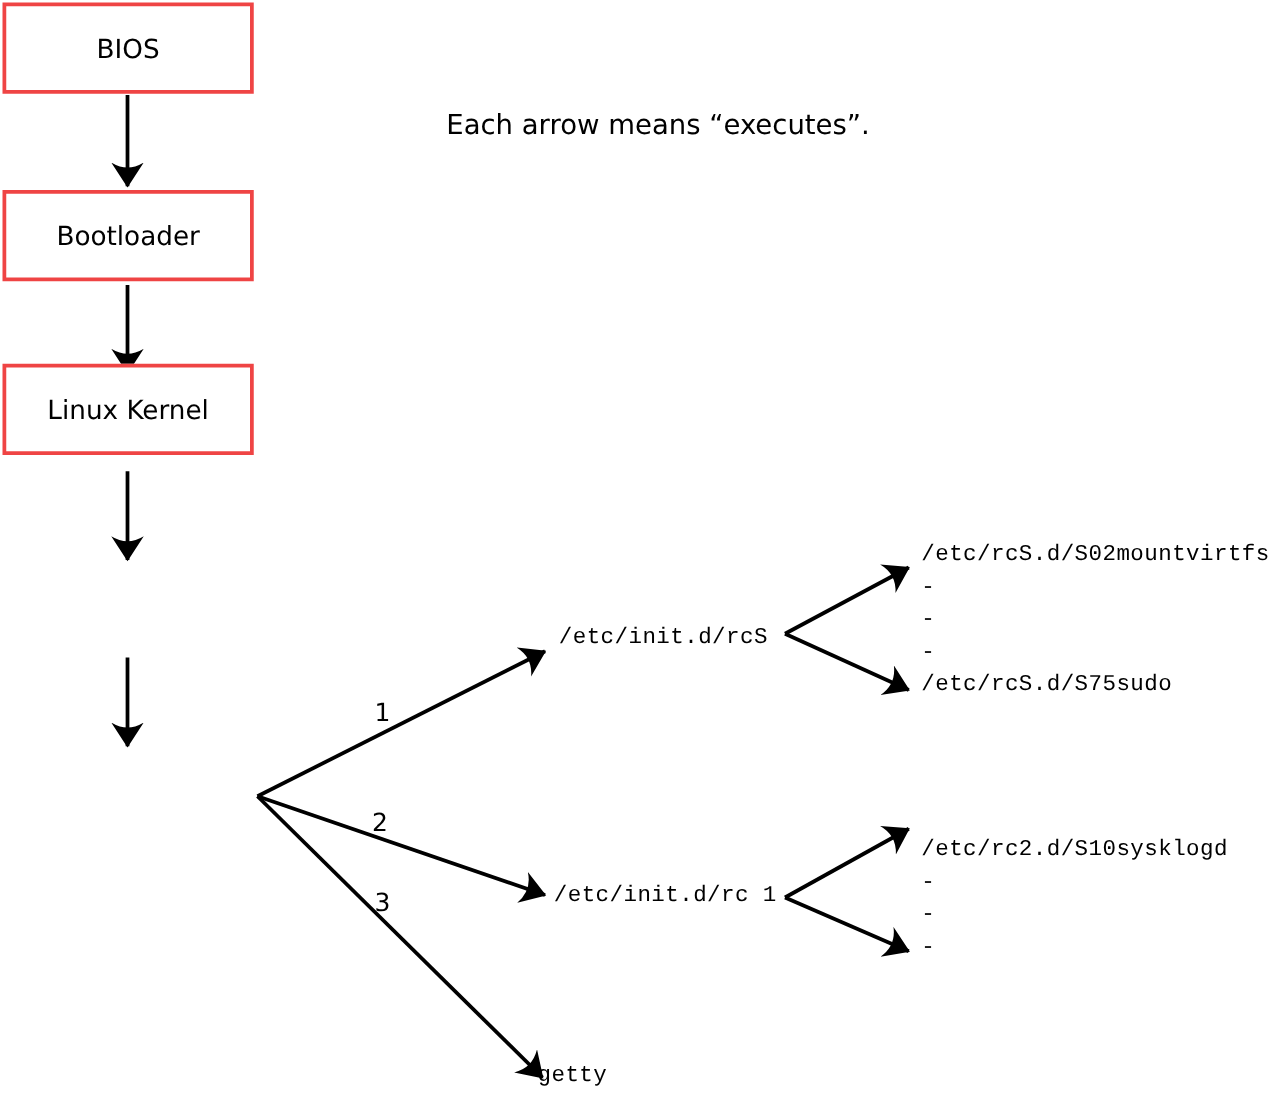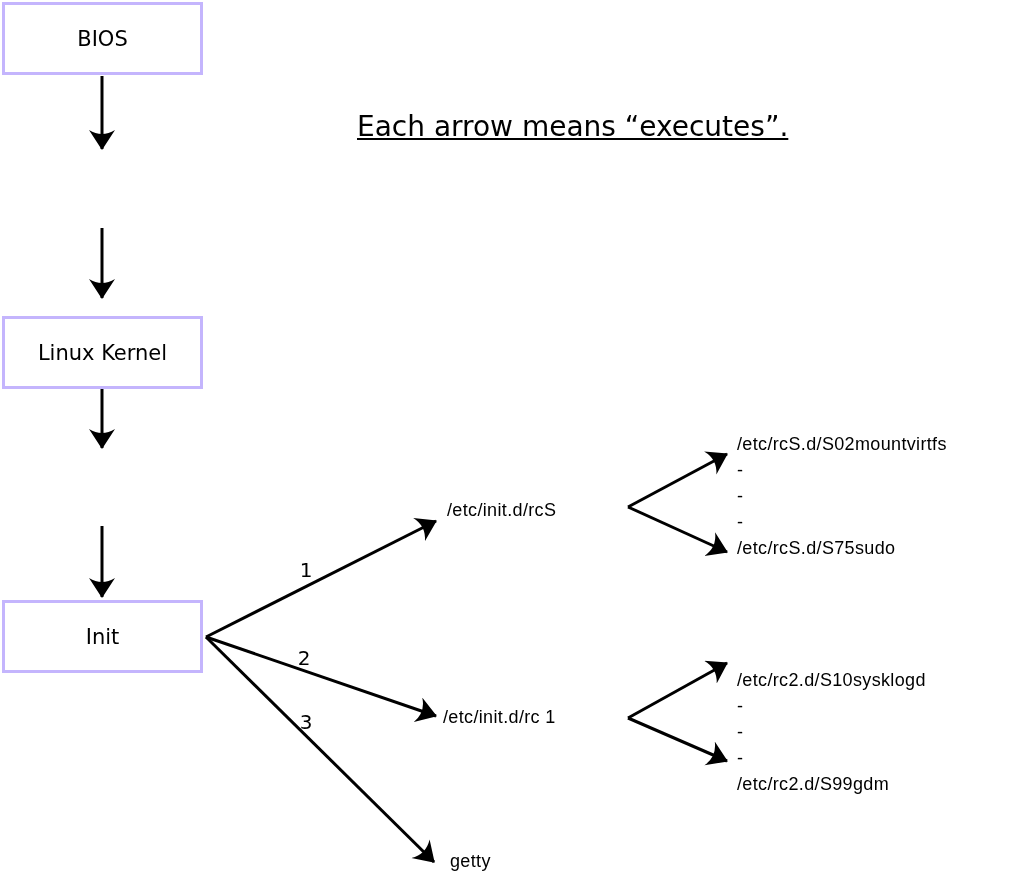--- a/index.html
+++ b/index.html
@@ -16,42 +16,41 @@
   #arrow-layer {
     position: absolute;
     left: 0; top: 0;
     width: 1024px; height: 875px;
   }
   .flow-box {
     position: absolute;
     left: 2px;
     width: 201px;
     height: 73px;
-    border: 3px solid #c4b5fd;
+    border: 3px solid #ef4444;
     background: #ffffff;
     display: flex;
     align-items: center;
     justify-content: center;
     font-size: 21px;
   }
   .caption {
     position: absolute;
     left: 357px;
-    top: 110px;
-    font-size: 28px;
+    top: 88px;
+    font-size: 22px;
     white-space: nowrap;
-    text-decoration: underline;
   }
   .branch-num {
     position: absolute;
     transform: translate(-50%, -50%);
     font-size: 20px;
   }
   .mono {
-    font-family: Liberation Sans, sans-serif;
+    font-family: Liberation Mono, monospace;
     font-size: 18px;
     letter-spacing: 0.35px;
     white-space: nowrap;
   }
   .branch-target {
     position: absolute;
     line-height: 22px;
     text-align: right;
   }
   .script-col {
@@ -87,44 +86,43 @@
       <line x1="628" y1="718" x2="727" y2="663" marker-end="url(#arrowhead)"></line>
       <line x1="628" y1="718" x2="727" y2="761" marker-end="url(#arrowhead)"></line>
     </g>
   </svg>
 
   <div class="caption">Each arrow means “executes”.</div>
 
   <div class="flow-box" style="top:2px">
     <span>BIOS</span>
   </div>
-  <div class="flow-box" style="top:316px">
+  <div class="flow-box" style="top:152px">
+    <span>Bootloader</span>
+  </div>
+  <div class="flow-box" style="top:291px">
     <span>Linux Kernel</span>
-  </div>
-  <div class="flow-box" style="top:600px">
-    <span>Init</span>
   </div>
 
   <div class="branch-num" style="left:306px; top:570px">1</div>
   <div class="branch-num" style="left:304px; top:658px">2</div>
   <div class="branch-num" style="left:306px; top:722px">3</div>
 
   <div class="branch-target mono" style="left:447px; top:499px">/etc/init.d/rcS</div>
   <div class="branch-target mono" style="left:443px; top:706px">/etc/init.d/rc 1</div>
-  <div class="branch-target mono" style="left:450px; top:850px">getty</div>
+  <div class="branch-target mono" style="left:430px; top:850px">getty</div>
 
   <div class="script-col mono" style="top:431px">
     <div>/etc/rcS.d/S02mountvirtfs</div>
     <div>-</div>
     <div>-</div>
     <div>-</div>
     <div>/etc/rcS.d/S75sudo</div>
   </div>
 
   <div class="script-col mono" style="top:667px">
     <div>/etc/rc2.d/S10sysklogd</div>
     <div>-</div>
     <div>-</div>
     <div>-</div>
-    <div>/etc/rc2.d/S99gdm</div>
   </div>
 
 </div>
 
 </body></html>

